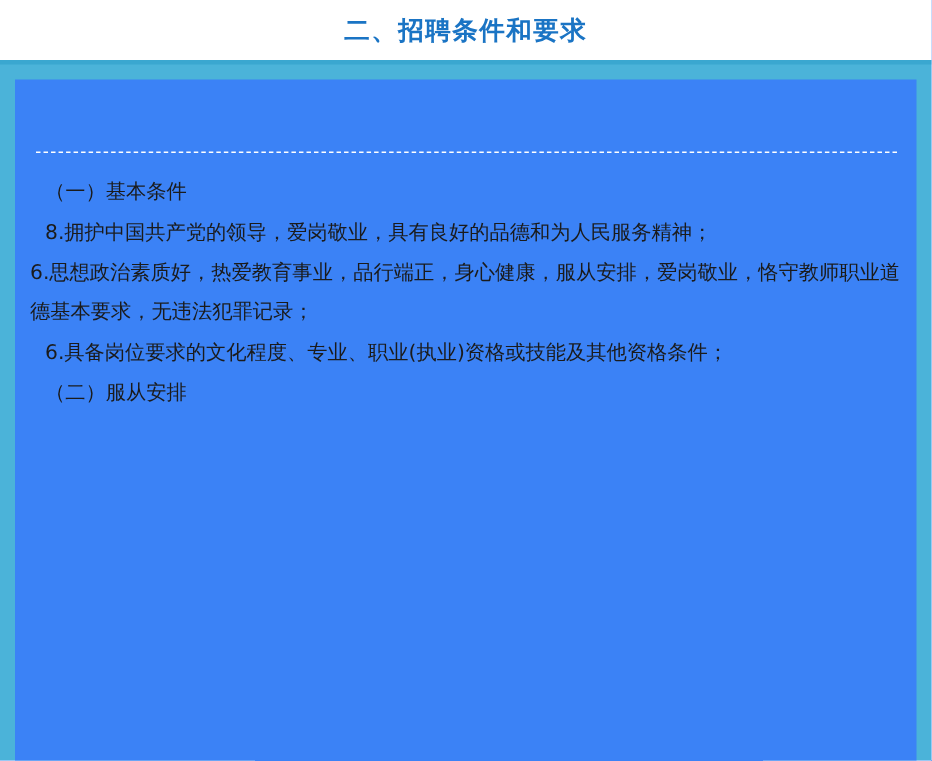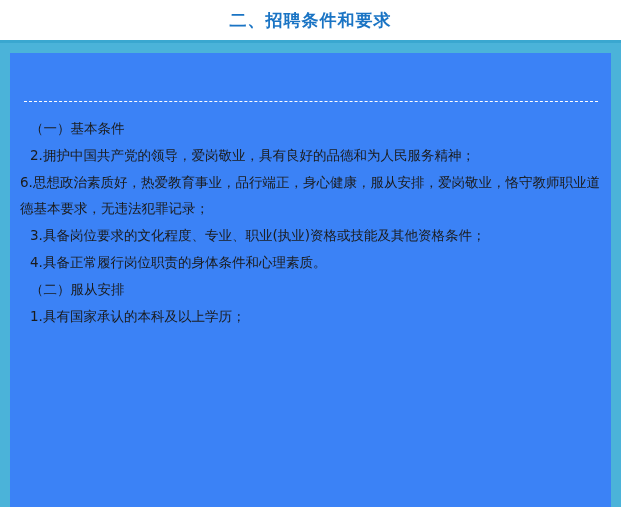--- a/index.html
+++ b/index.html
@@ -88,27 +88,25 @@
 
   <div class="panel">
 
     <div class="inner-card">
 
       <div class="dash-line"></div>
 
       <div class="content">
 
         <p class="para indent2">（一）基本条件</p>
-        <p class="para indent2">2.拥护中国共产党的领导，爱岗敬业，具有良好的品德和为人民服务精神；</p>
+        <p class="para indent2">8.拥护中国共产党的领导，爱岗敬业，具有良好的品德和为人民服务精神；</p>
         <p class="para indent2 hang">6.思想政治素质好，热爱教育事业，品行端正，身心健康，服从安排，爱岗敬业，恪守教师职业道德基本要求，无违法犯罪记录；</p>
-        <p class="para indent2">3.具备岗位要求的文化程度、专业、职业(执业)资格或技能及其他资格条件；</p>
-        <p class="para indent2">4.具备正常履行岗位职责的身体条件和心理素质。</p>
+        <p class="para indent2">6.具备岗位要求的文化程度、专业、职业(执业)资格或技能及其他资格条件；</p>
 
         <p class="para indent2">（二）服从安排</p>
-        <p class="para indent2">1.具有国家承认的本科及以上学历；</p>
 
       </div>
 
     </div>
 
   </div>
 
 </div>
 
 </body></html>

